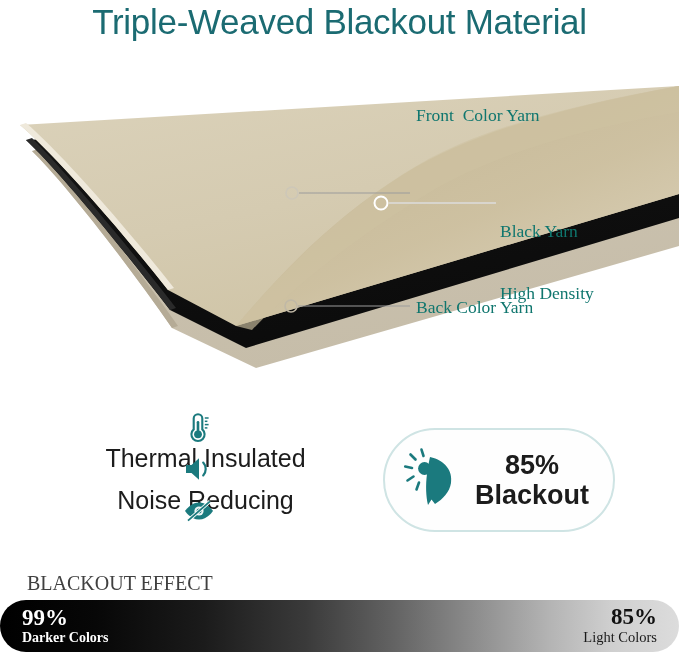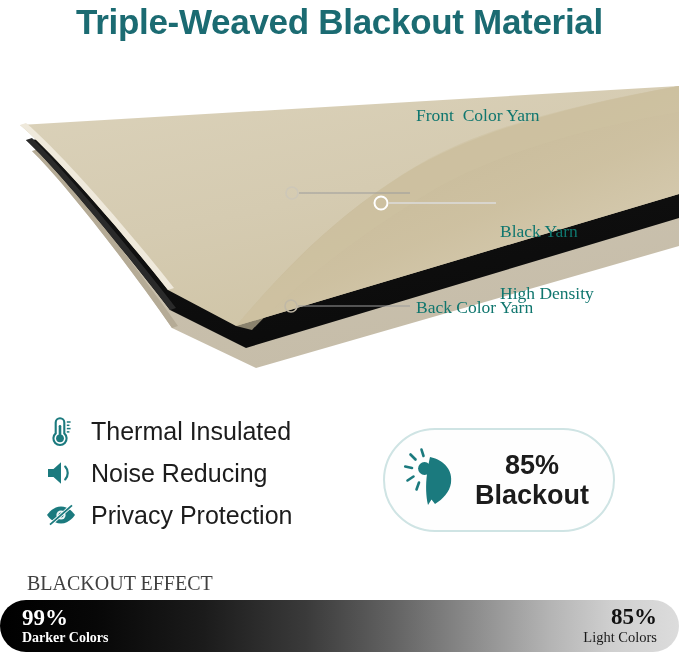--- a/index.html
+++ b/index.html
@@ -17,21 +17,21 @@
   }
 
   
   #title {
     position: absolute;
     left: 0;
     top: 2px;
     width: 679px;
     text-align: center;
     font-family: "Liberation Sans", sans-serif;
-    font-weight: bold;
+    font-weight: normal;
     font-size: 35px;
     letter-spacing: -0.3px;
     color: #1b6b72;
     white-space: nowrap;
   }
 
   
   #diagram {
     position: absolute;
     left: 0;
@@ -57,20 +57,21 @@
   #features {
     position: absolute;
     left: 44px;
     top: 410px;
     width: 310px;
   }
   .feature-row {
     display: flex;
     align-items: center;
     height: 42px;
+    flex-direction: column;
   }
   .feature-icon {
     width: 34px;
     height: 34px;
     flex: 0 0 34px;
     display: flex;
     align-items: center;
     justify-content: center;
   }
   .feature-text {
@@ -272,21 +273,20 @@
     <div class="feature-row">
       <span class="feature-icon">
         <svg width="34" height="28" viewBox="0 0 34 28" xmlns="http://www.w3.org/2000/svg">
           <path d="M17 5.5 C25.5 5.5 31 14 31 14 S25.5 22.5 17 22.5 S3 14 3 14 S8.5 5.5 17 5.5 Z" fill="#1b7a7e"></path>
           <circle cx="17" cy="14" r="4.6" fill="#ffffff" opacity="0.92"></circle>
           <circle cx="17" cy="14" r="2.5" fill="#1b7a7e"></circle>
           <line x1="6" y1="23.6" x2="28" y2="4.4" stroke="#ffffff" stroke-width="3.4"></line>
           <line x1="6" y1="23.6" x2="28" y2="4.4" stroke="#1b7a7e" stroke-width="1.8"></line>
         </svg>
       </span>
-      <span class="feature-text">Privacy Protection</span>
     </div>
   </div>
 
   <div id="badge">
     <span id="badge-icon">
       <svg width="64" height="66" viewBox="0 0 64 66" xmlns="http://www.w3.org/2000/svg">
         <g stroke="#1b7a7e" stroke-width="2.6" stroke-linecap="round">
           <line x1="14.5" y1="12.5" x2="9.5" y2="7.5"></line>
           <line x1="11" y1="21" x2="4.2" y2="19.5"></line>
           <line x1="12.5" y1="29.5" x2="6.5" y2="33.5"></line>

